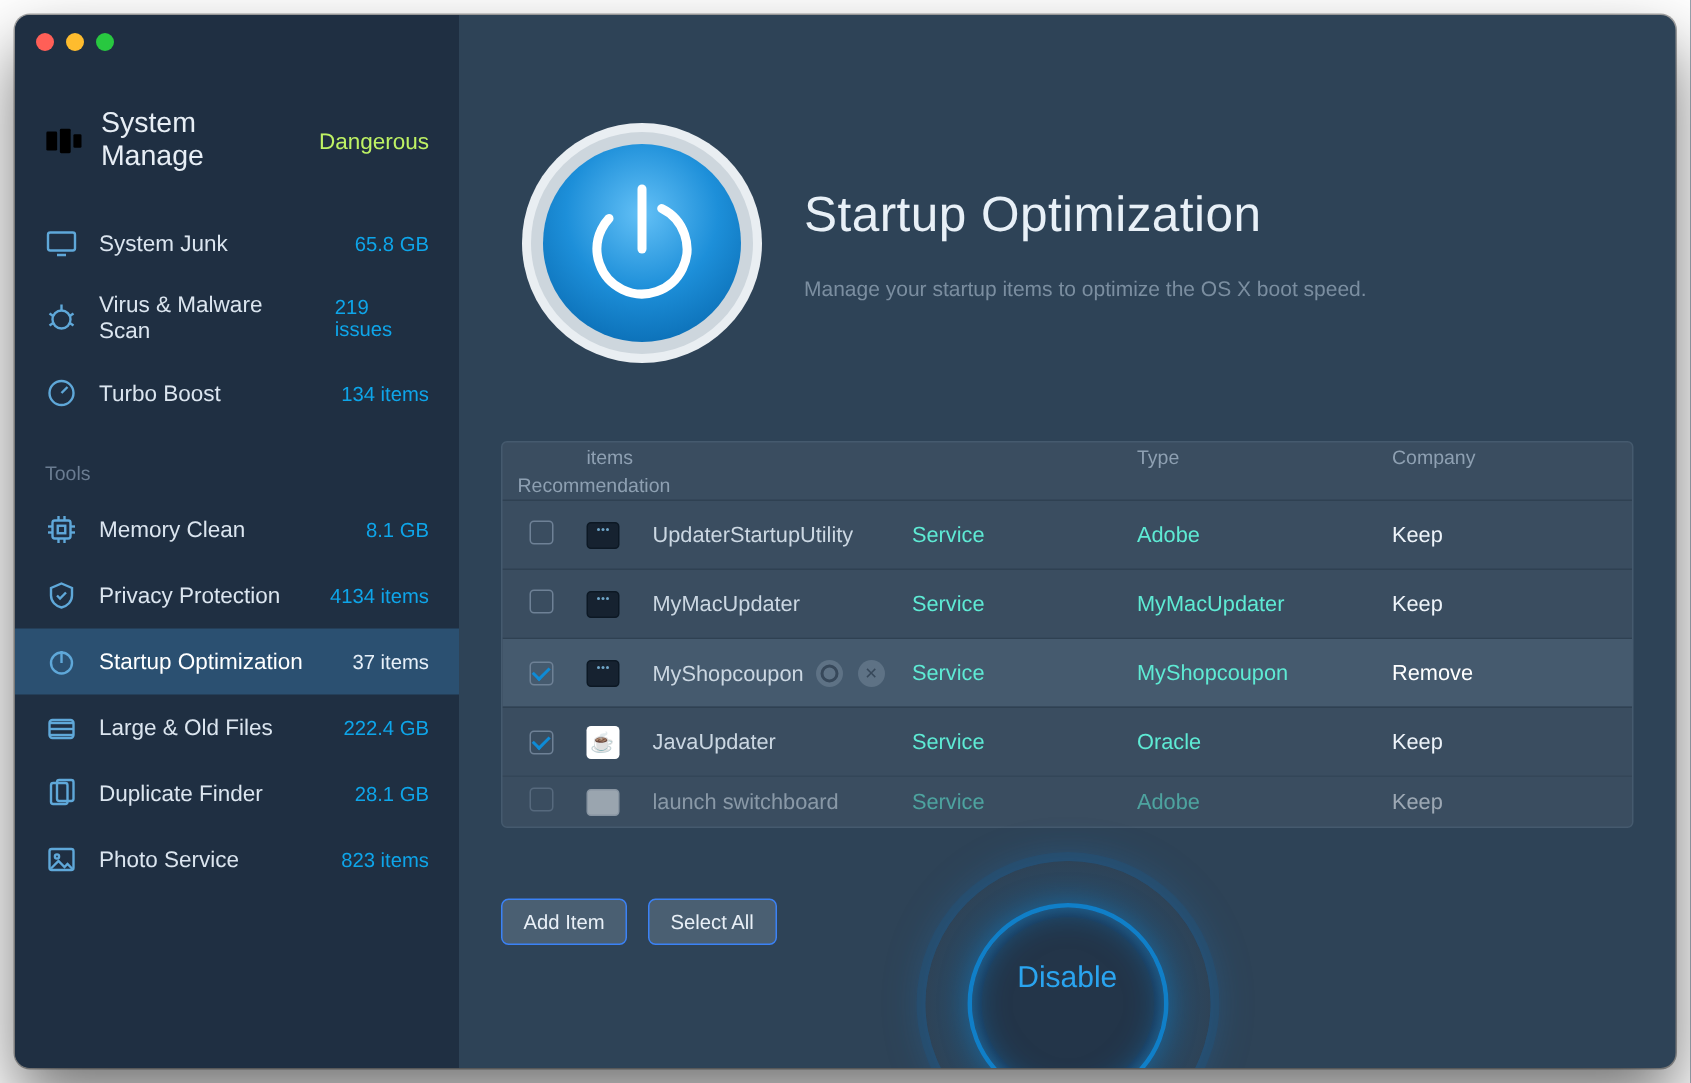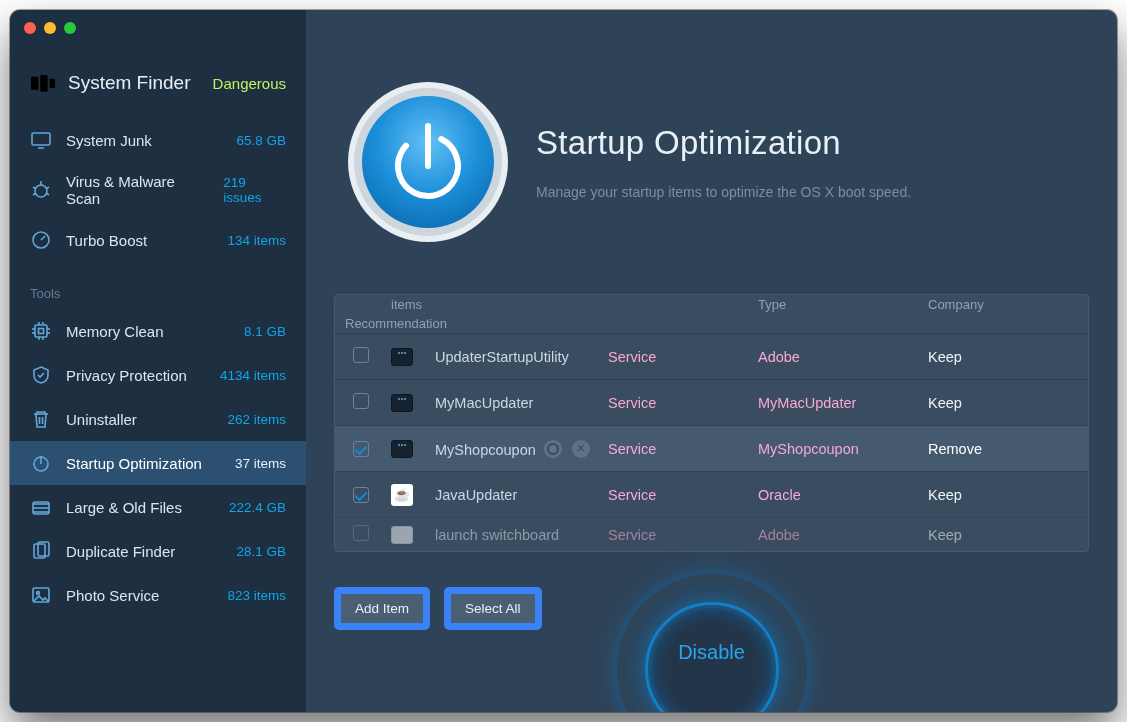--- a/index.html
+++ b/index.html
@@ -103,36 +103,36 @@
     display:inline-flex; align-items:center; justify-content:center;
     margin-left: 8px; cursor:pointer; background:transparent;
   }
   .cb.checked::after{
     content:""; width:9px;height:5px;border-left:2px solid #0e8bd6;border-bottom:2px solid #0e8bd6;
     transform: rotate(-45deg) translate(0px,-1px);
   }
   .appico { width:22px;height:18px;border-radius:3px;background:#162230;border:1px solid #0c1824;display:flex;align-items:flex-start;justify-content:center;padding-top:3px; gap:1px;}
   .appico span{width:2px;height:2px;background:#6fa6c8;border-radius:50%;}
   .java-ico{width:22px;height:22px;border-radius:3px;background:#fff;display:flex;align-items:center;justify-content:center;font-size:13px;color:#e76f00;}
-  .type,.company{ color:#f9a8d4; }
+  .type,.company{ color:#5eead4; }
   .reco { color:#eef4fa; }
   .reco.remove{ color:#fff;}
   .row-actions{ display:inline-flex; gap:10px; justify-self:end; margin-right:12px; color:#8195a8;}
   .row-actions span{width:18px;height:18px;border-radius:50%;background:#5e7285;display:inline-block;}
   .row-actions .clk::after{content:"";display:block;width:8px;height:8px;border:2px solid #37485a;border-radius:50%;margin:3px auto;}
   .row-actions .x::after{content:"×";display:block;text-align:center;line-height:16px;font-size:14px;color:#37485a;}
   .trow .name{ display:flex; align-items:flex-end; gap:8px; }
 
   .toolbar {
     position:absolute; left:28px; bottom:82px;
     display:flex; gap:14px;
   }
   .btn {
     background:#4a5f72; color:#e9f0f7;
-    border:7px solid #3b82f6; border-radius:5px;
+    border:1px solid #3b82f6; border-radius:5px;
     padding:7px 14px; font-size:13.5px; cursor:pointer;
   }
   .disable-wrap{
     position:absolute; left:50%; transform:translateX(-50%);
     bottom:-52px; width:190px;height:190px;border-radius:50%;
     background: radial-gradient(closest-side,#233549 0%, #233549 60%, #1d3551 61%, #284a67 70%, rgba(30,48,66,0) 100%);
     display:flex;align-items:center;justify-content:center;
     box-shadow: 0 0 0 6px rgba(13,103,171,.15), 0 0 28px rgba(30,130,210,.35);
   }
   .disable-inner{
@@ -156,21 +156,21 @@
 
   <aside class="sidebar">
     <div class="status-row">
       <span class="status-icon">
         <svg viewBox="0 0 28 20">
             <rect x="1" y="3" width="8" height="14" rx="1"></rect>
             <rect x="11" y="1" width="8" height="18" rx="1"></rect>
             <rect x="21" y="5" width="6" height="10" rx="1"></rect>
           </svg>
       </span>
-      <span class="status-title">System Finder</span>
+      <span class="status-title">System Manage</span>
       <span class="status-value">Dangerous</span>
     </div>
 
     <ul class="nav" id="nav-primary">
         <li>
           <span class="ic">
             <svg viewBox="0 0 22 22">
               <rect x="2" y="4" width="18" height="12" rx="1.5"></rect>
               <line x1="8" y1="19" x2="14" y2="19"></line>
             </svg>
@@ -225,33 +225,20 @@
         </li>
         <li>
           <span class="ic">
             <svg viewBox="0 0 22 22">
               <path d="M11 3l7 3v5c0 4-3 7-7 8-4-1-7-4-7-8V6z"></path>
               <path d="M8 11l2 2 4-4"></path>
             </svg>
           </span>
           <span class="label">Privacy Protection</span>
           <span class="val">4134 items</span>
-        </li>
-        <li>
-          <span class="ic">
-            <svg viewBox="0 0 22 22">
-              <path d="M4 6h14"></path>
-              <path d="M7 6V4h8v2"></path>
-              <path d="M6 6l1 13h8l1-13"></path>
-              <line x1="9.5" y1="9" x2="9.5" y2="16"></line>
-              <line x1="12.5" y1="9" x2="12.5" y2="16"></line>
-            </svg>
-          </span>
-          <span class="label">Uninstaller</span>
-          <span class="val">262 items</span>
         </li>
         <li class="active">
           <span class="ic">
             <svg viewBox="0 0 22 22">
               <circle cx="11" cy="12" r="7"></circle>
               <line x1="11" y1="4" x2="11" y2="12"></line>
             </svg>
           </span>
           <span class="label">Startup Optimization</span>
           <span class="val">37 items</span>

